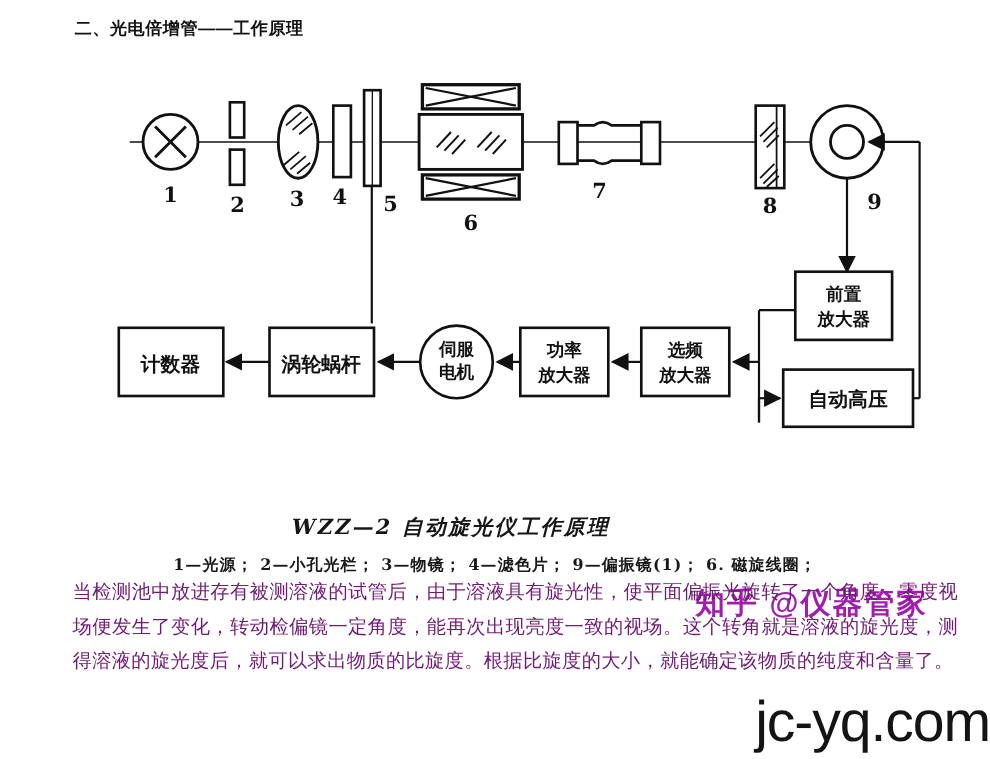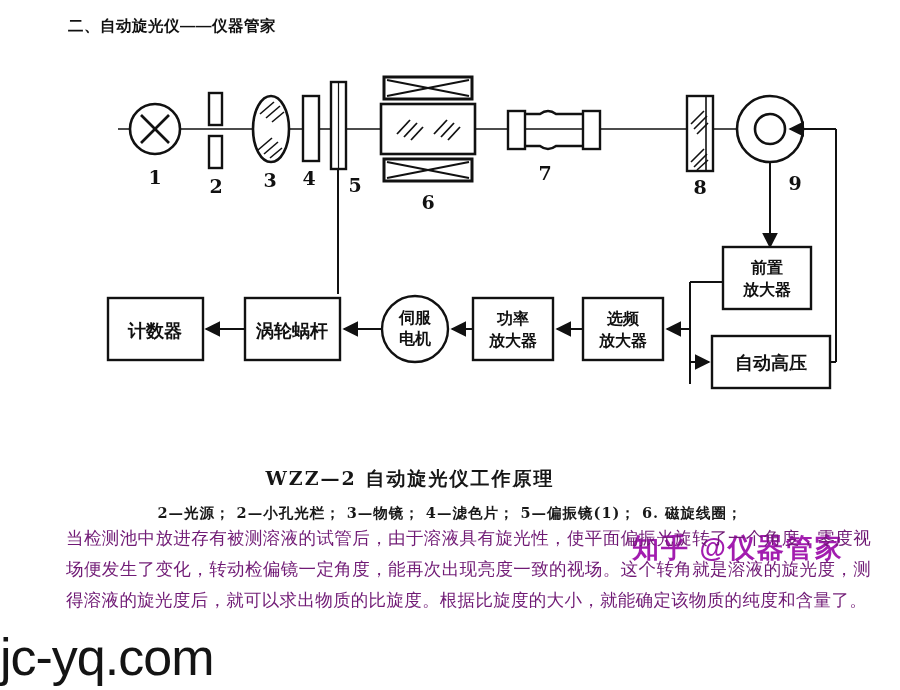--- a/index.html
+++ b/index.html
@@ -50,20 +50,21 @@
     position: absolute;
     left: 0;
     top: 414px;
     width: 820px;
     text-align: center;
     font-family: "DejaVu Serif", "Liberation Serif", serif;
     font-size: 19px;
     font-weight: bold;
     letter-spacing: 2px;
     color: #161616;
+    font-style: italic;
   }
   .legend-line {
     position: absolute;
     width: 900px;
     text-align: center;
     font-family: "DejaVu Serif", "Liberation Serif", serif;
     font-size: 14.5px;
     font-weight: bold;
     letter-spacing: 1px;
     color: #181818;
@@ -81,21 +82,21 @@
     color: #a21caf;
     letter-spacing: 2px;
     white-space: nowrap;
     user-select: none;
   }
   .wm-domain {
     position: absolute;
     left: 0;
     top: 627px;
     width: 900px;
-    text-align: left;
+    text-align: right;
     font-size: 52px;
     font-weight: 500;
     color: #141414;
     letter-spacing: -1px;
     user-select: none;
   }
 
   
   .body-text {
     position: absolute;
@@ -107,21 +108,21 @@
     color: #701a75;
     text-align: justify;
     letter-spacing: 0.3px;
   }
 </style>
 </head>
 <body>
 
 <div class="page">
 
-  <div class="section-heading">二、自动旋光仪——仪器管家</div>
+  <div class="section-heading">二、光电倍增管——工作原理</div>
 
   <div class="figure">
     <svg width="900" height="470" viewBox="0 0 900 470">
       <defs>
         <marker id="arrow" viewBox="0 0 10 10" refX="9" refY="5" markerWidth="8" markerHeight="8" orient="auto-start-reverse">
           <path d="M 0 0 L 10 5 L 0 10 z" fill="#111"></path>
         </marker>
       </defs>
 
       <g>
@@ -285,21 +286,21 @@
         <text x="771" y="317" text-anchor="middle" font-size="18" font-weight="bold" font-family="DejaVu Sans, Liberation Sans, sans-serif" fill="#111">自动高压</text>
       </g>
       <g>
         <line x1="690" y1="332" x2="690" y2="310" stroke="#111" stroke-width="2"></line>
         <line x1="690" y1="310" x2="709" y2="310" stroke="#111" stroke-width="2" marker-end="url(#arrow)"></line>
       </g>
     </svg>
 
     <div class="fig-caption">WZZ—2 自动旋光仪工作原理</div>
 
-    <div class="legend-line legend-1">2—光源； 2—小孔光栏； 3—物镜； 4—滤色片； 5—偏振镜(1)； 6. 磁旋线圈；</div>
+    <div class="legend-line legend-1">1—光源； 2—小孔光栏； 3—物镜； 4—滤色片； 9—偏振镜(1)； 6. 磁旋线圈；</div>
 
 
     <div class="wm-zhihu">知乎 @仪器管家</div>
   </div>
 
   <div class="body-text">当检测池中放进存有被测溶液的试管后，由于溶液具有旋光性，使平面偏振光旋转了一个角度，零度视场便发生了变化，转动检偏镜一定角度，能再次出现亮度一致的视场。这个转角就是溶液的旋光度，测得溶液的旋光度后，就可以求出物质的比旋度。根据比旋度的大小，就能确定该物质的纯度和含量了。</div>
 
   <div class="wm-domain">jc-yq.com</div>
 
 </div>

